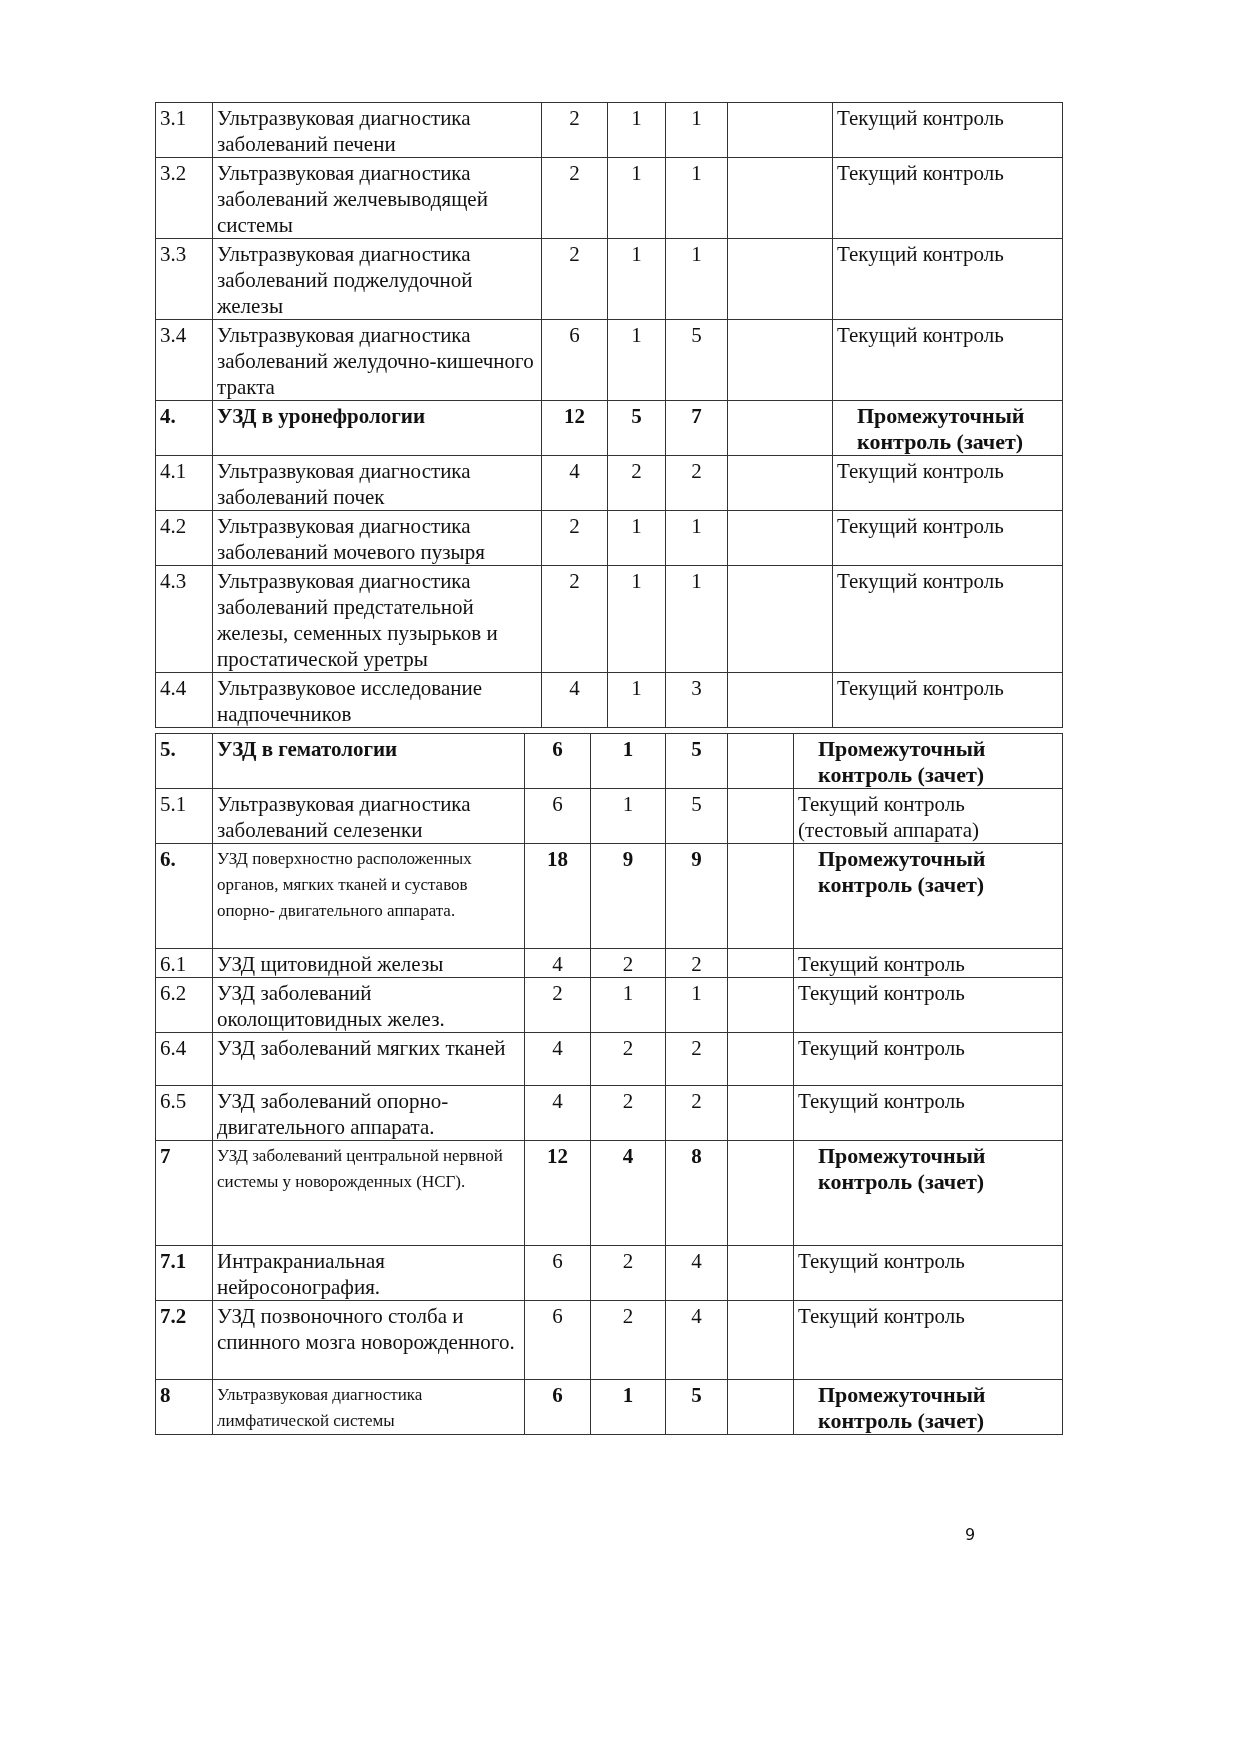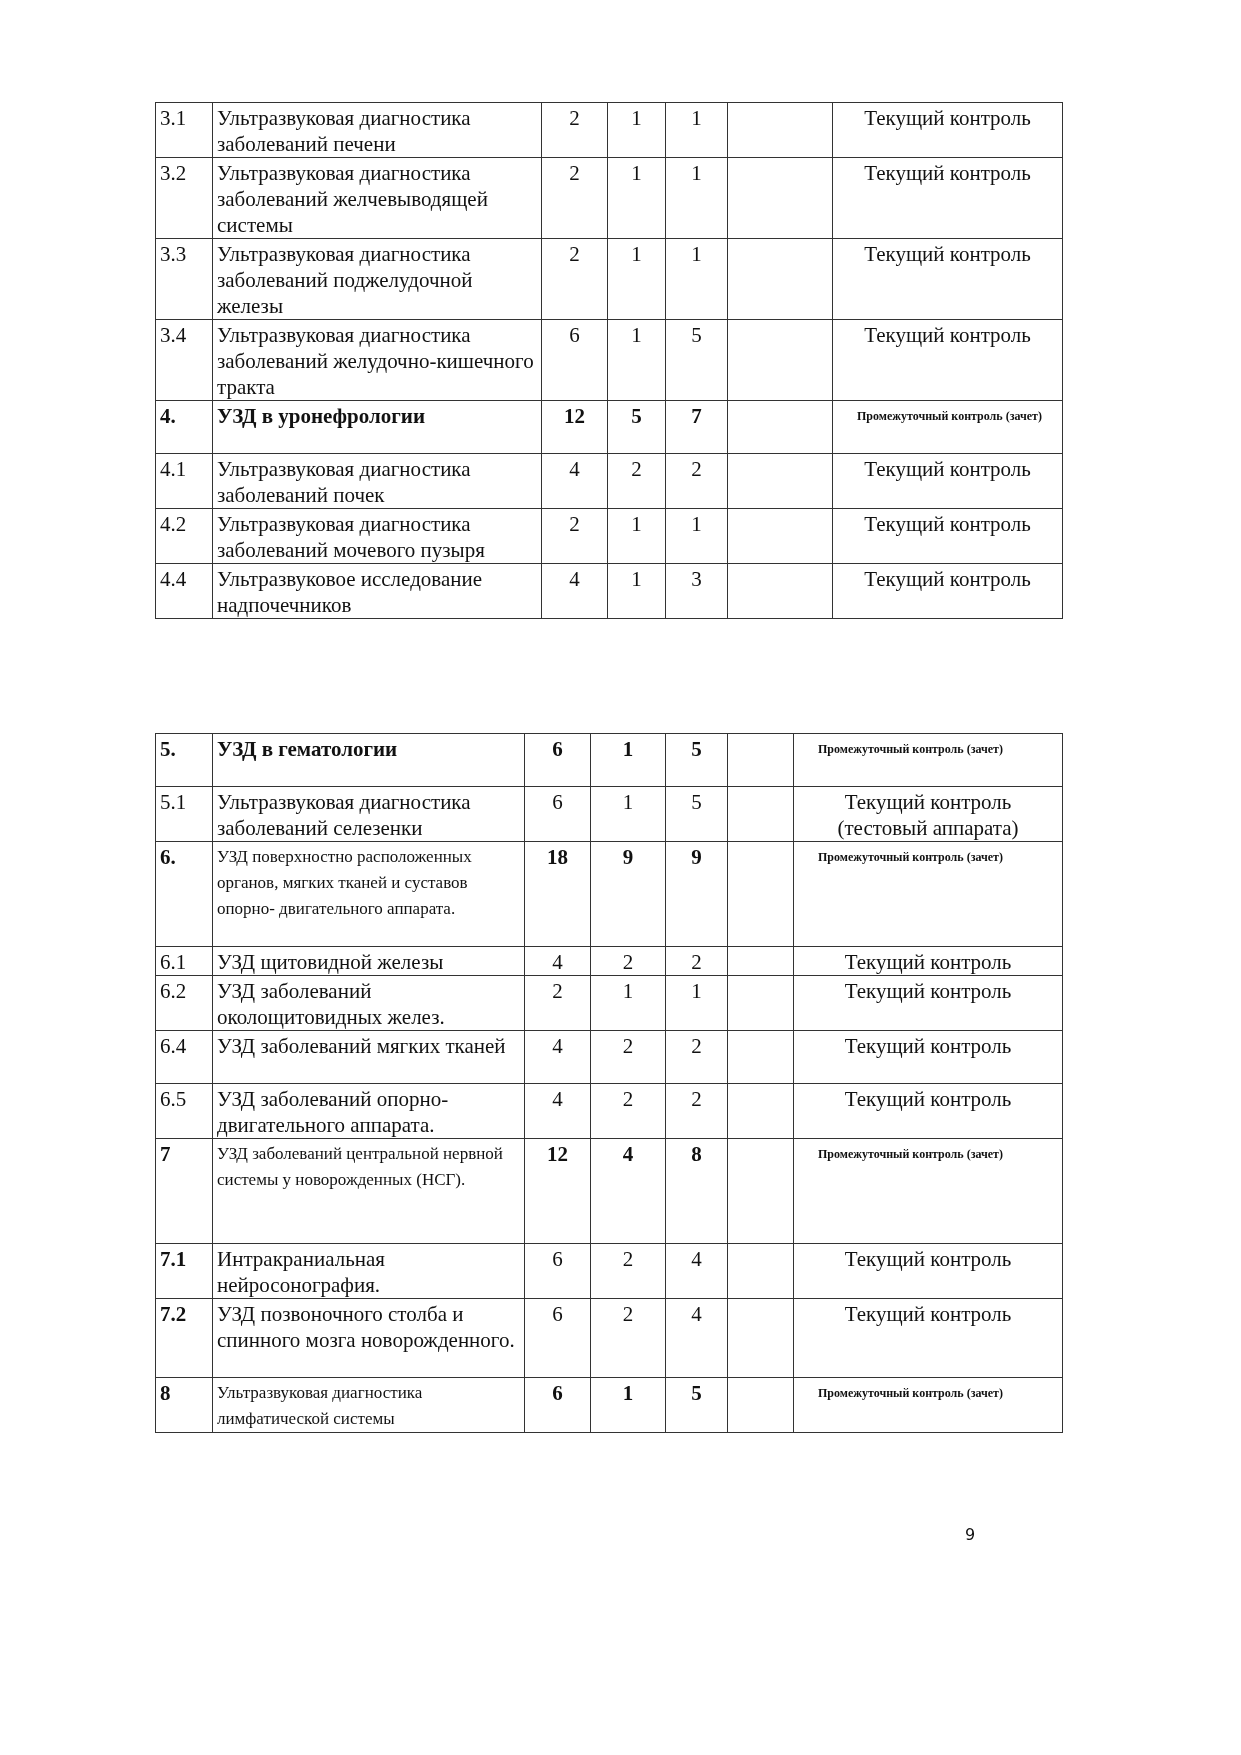--- a/index.html
+++ b/index.html
@@ -2,24 +2,24 @@
 <html><head>
 <meta charset="utf-8">
 <style>
   html, body { margin:0; padding:0; background:#fff; }
   body { width:1241px; height:1755px; position:relative; overflow:hidden;
          font-family:"Liberation Serif", "DejaVu Serif", serif; color:#111; }
   table { position:absolute; border-collapse:collapse; table-layout:fixed;padding-left:48px; }
   td { border:1.5px solid #333; vertical-align:top; padding:2px 4px 0 4px;
        font-size:21px; line-height:26px; }
   td.num { text-align:center; }
-  td.ctrl { text-align:center; }
+  td.ctrl { text-align:left; }
   .b { font-weight:bold; }
   .sm { font-size:17px; line-height:26px; font-weight:normal; }
-  .ctrl-b { font-size:12px; line-height:26px; font-weight:bold; text-align:left; padding-left:24px; }
+  .ctrl-b { font-size:22px; line-height:26px; font-weight:bold; text-align:left; padding-left:24px; }
   #t1 { left:155px; top:102px; width:907px; }
   #t2 { left:155px; top:733px; width:907px; }
   #page-num { position:absolute; left:965px; top:1525px; font-family:"DejaVu Sans", sans-serif; font-size:16px; }
 </style>
 </head>
 <body>
 
 <table id="t1">
   <colgroup>
     <col style="width:57px">
@@ -87,20 +87,29 @@
       </tr>
       <tr style="height: 53px;">
         <td>4.2</td>
         <td>Ультразвуковая диагностика заболеваний мочевого пузыря</td>
         <td class="num">2</td>
         <td class="num">1</td>
         <td class="num">1</td>
         <td class="num"></td>
         <td class="ctrl">Текущий контроль</td>
       </tr>
+      <tr style="height: 105px;">
+        <td>4.3</td>
+        <td>Ультразвуковая диагностика заболеваний предстательной железы, семенных пузырьков и простатической уретры</td>
+        <td class="num">2</td>
+        <td class="num">1</td>
+        <td class="num">1</td>
+        <td class="num"></td>
+        <td class="ctrl">Текущий контроль</td>
+      </tr>
       <tr style="height: 53px;">
         <td>4.4</td>
         <td>Ультразвуковое исследование надпочечников</td>
         <td class="num">4</td>
         <td class="num">1</td>
         <td class="num">3</td>
         <td class="num"></td>
         <td class="ctrl">Текущий контроль</td>
       </tr>
     </tbody>

